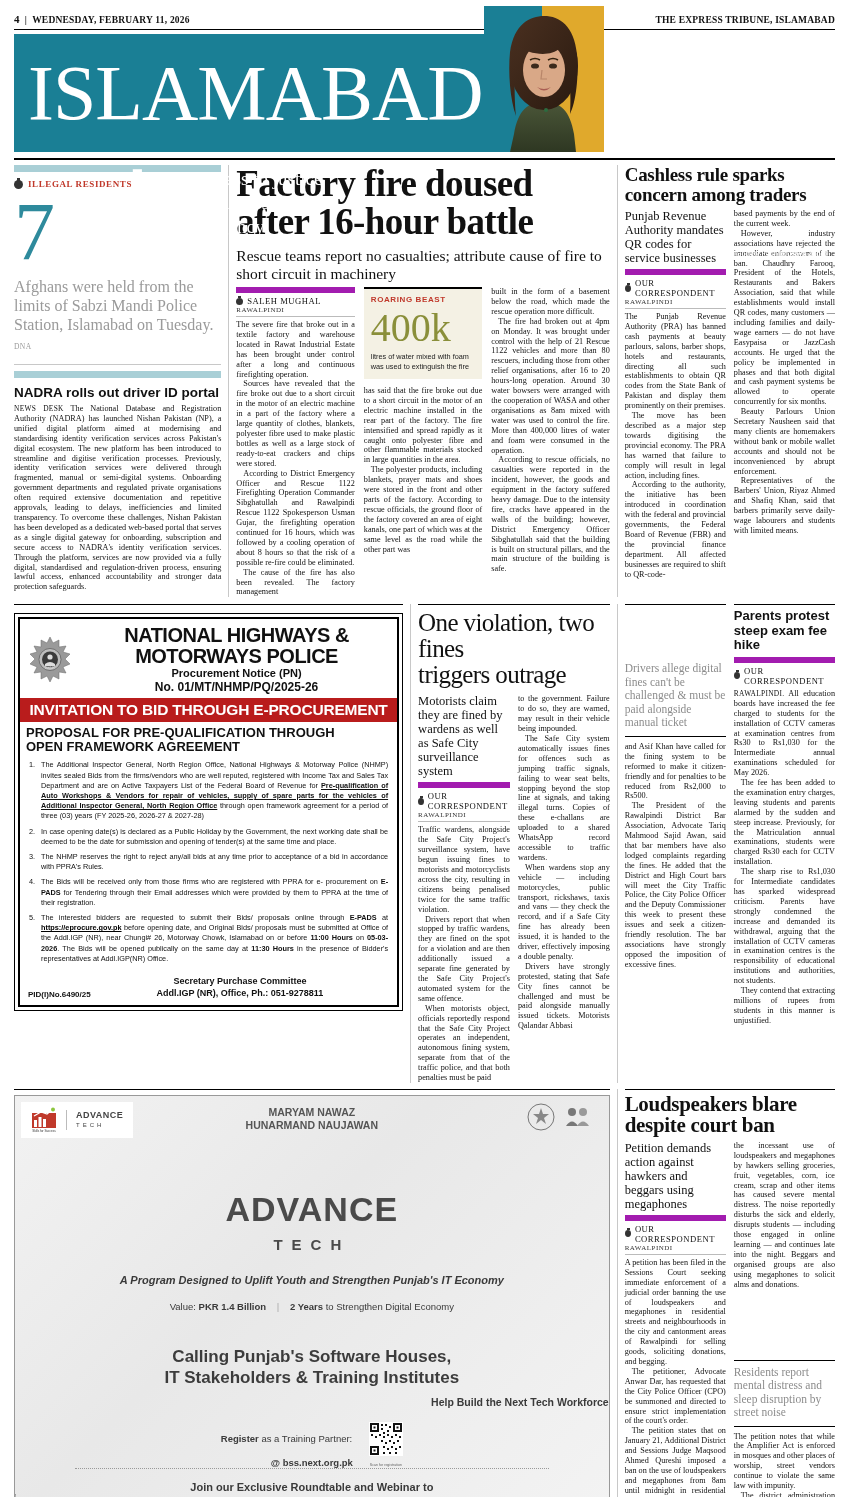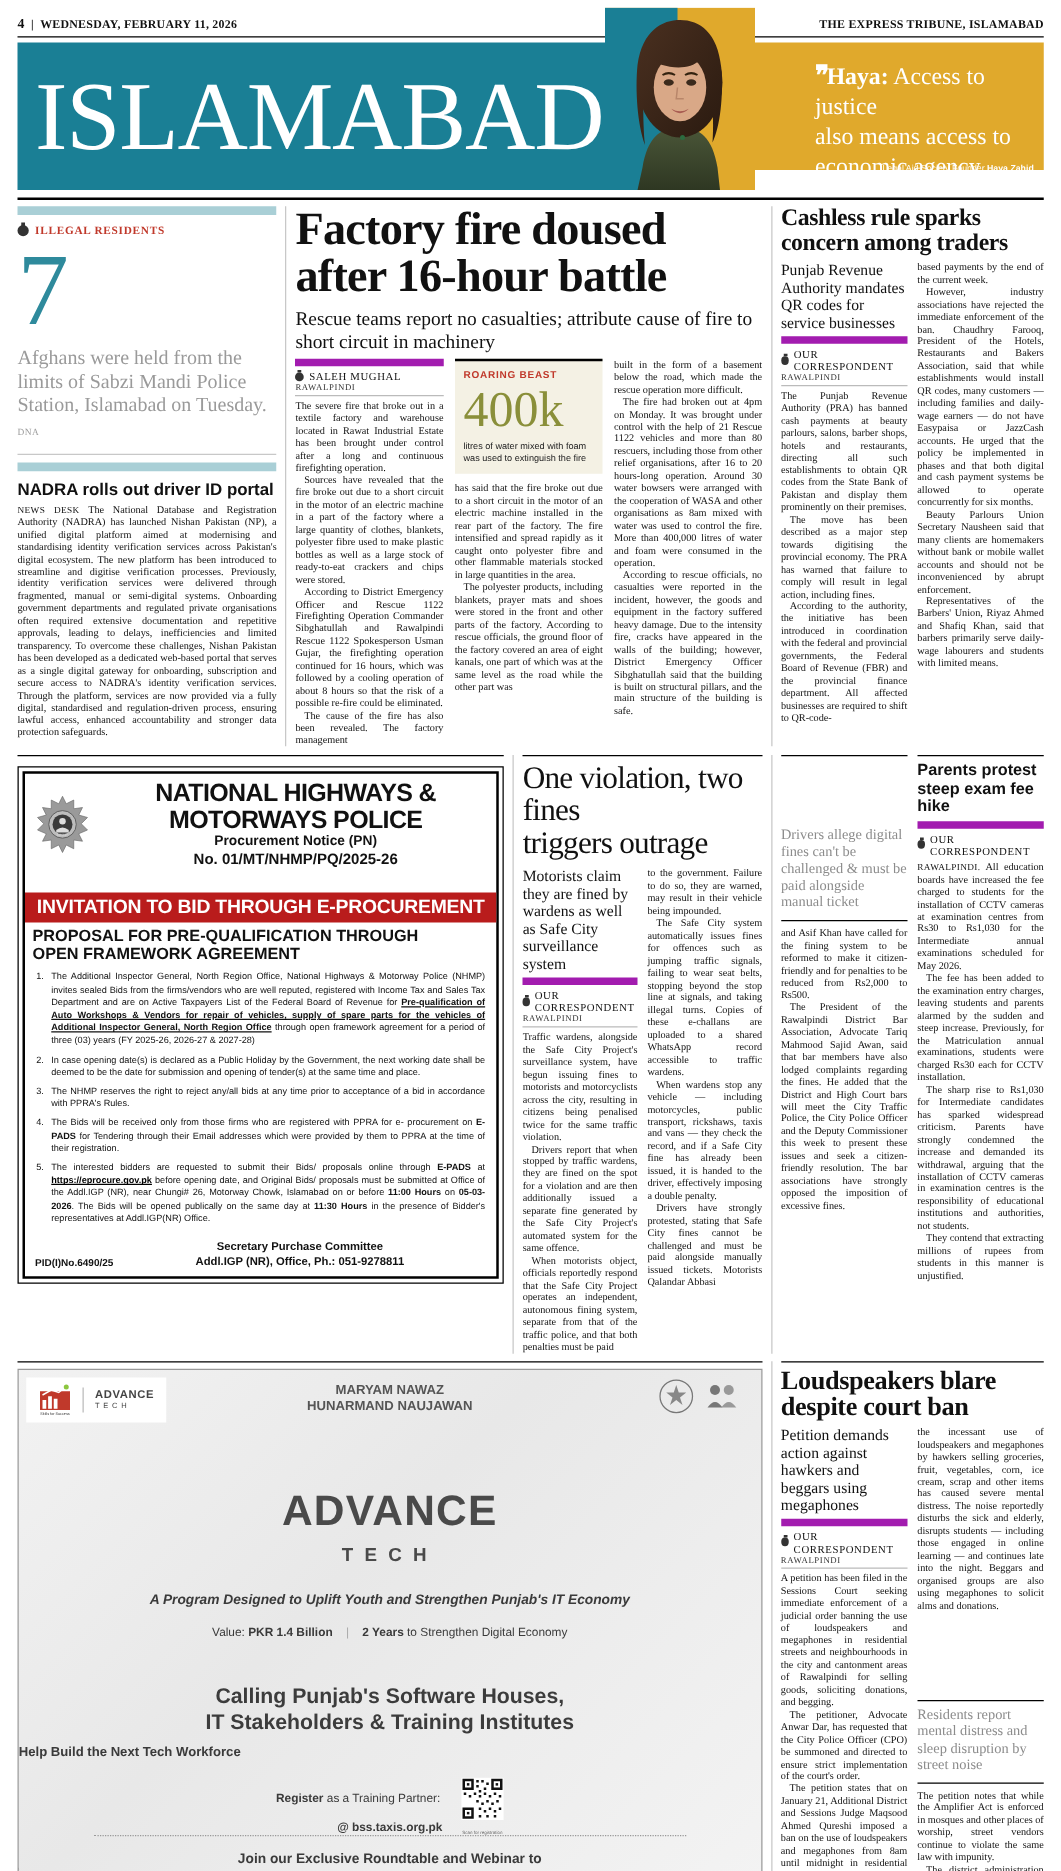--- a/index.html
+++ b/index.html
@@ -21,21 +21,21 @@
     font-family:"Liberation Serif", serif;
     font-size:9.5px; font-weight:bold; letter-spacing:.2px;
     padding-top:13px; padding-bottom:4px;
     border-bottom:1px solid #000;
   }
   .folio .left { font-size:9.5px; }
   .folio .left .pg { font-size:11px; }
   .folio .right { font-size:9.5px; }
 
   
-  .masthead { position:relative; height:118px; margin-top:4px; display:flex; }
+  .masthead { position:relative; height:118px; margin-top:4px; display:flex;flex-direction:column; }
   .mast-teal {
     background:#1a7f95; width:520px; height:118px; position:relative; overflow:hidden;
   }
   .mast-word {
     font-family:"Liberation Serif", serif;
     color:#fff; font-size:78px; line-height:118px;
     letter-spacing:-1px; padding-left:14px; white-space:nowrap;
     font-weight:normal;
   }
   .mast-gold {
@@ -152,21 +152,21 @@
   .deck2 {
     font-family:"Liberation Serif", serif;
     font-size:12.5px; line-height:14px; margin-bottom:4px;
   }
   .twocol2 { display:flex; gap:8px; }
   .twocol2 > div { flex:1; }
 
   
   .ad-nhmp { border:1px solid #000; padding:3px; margin-top:4px; background:#fff; }
   .ad-inner { border:2px solid #000; }
-  .nh-top { display:flex; align-items:center; padding:6px 6px 20px 6px; gap:8px;}
+  .nh-top { display:flex; align-items:center; padding:6px 6px 4px 6px; gap:8px;}
   .nh-logo { width:48px; height:48px; flex:none; }
   .nh-titles { flex:1; text-align:center; }
   .nh-t1 { font-family:"Liberation Sans", sans-serif; font-weight:bold; font-size:20px; letter-spacing:-.5px; line-height:21px;}
   .nh-t2 { font-family:"Liberation Sans", sans-serif; font-weight:bold; font-size:11px; line-height:13px;}
   .nh-t3 { font-family:"Liberation Sans", sans-serif; font-weight:bold; font-size:12px; line-height:14px;}
   .nh-band { background:#b91c1c; color:#fff; text-align:center; font-family:"Liberation Sans", sans-serif;
              font-weight:bold; font-size:15.5px; padding:3px 0; letter-spacing:-.2px;}
   .nh-sub { text-align:left; font-family:Liberation Sans, sans-serif; font-weight:bold;
             font-size:13px; line-height:14px; padding:4px 6px 6px;}
   .nh-list { padding:0 9px 4px 9px; }
@@ -197,21 +197,21 @@
   .adv-big small { display:block; font-size:15px; letter-spacing:9px; }
   .adv-tag { position:absolute; top:178px; left:0; right:0; text-align:center;
              font-family:"Liberation Sans", sans-serif; font-weight:bold; font-size:11px; color:#3a3a3a;font-style:italic;}
   .adv-val { position:absolute; top:205px; left:0; right:0; text-align:center;
              font-family:"Liberation Sans", sans-serif; font-size:9.5px; color:#3a3a3a;}
   .adv-val b { font-weight:bold; }
   .adv-val .sep { color:#aaa; padding:0 8px; }
   .adv-call { position:absolute; top:250px; left:0; right:0; text-align:center;
               font-family:"Liberation Sans", sans-serif; font-weight:bold; font-size:17px;
               color:#3c3c3c; line-height:21px;}
-  .adv-help { position:absolute; top:300px; left:0; right:0; text-align:left;
+  .adv-help { position:absolute; top:300px; left:0; right:0; text-align:right;
               font-family:"Liberation Sans", sans-serif; font-weight:bold; font-size:10.5px; color:#3a3a3a;}
   .adv-reg { position:absolute; top:326px; left:0; right:0; text-align:center;
              font-family:"Liberation Sans", sans-serif; font-size:9.5px; color:#3a3a3a; line-height:13px;}
   .adv-reg b { font-weight:bold; }
   .qr { width:34px; height:34px; display:inline-block; vertical-align:middle; margin-left:14px;}
   .qr-cap{font-size:3.6px;display:block;text-align:center;color:#666;}
   .adv-dots { position:absolute; top:372px; left:60px; right:60px; border-top:1px dotted #999; }
   .adv-join { position:absolute; top:385px; left:0; right:0; text-align:center;
               font-family:"Liberation Sans", sans-serif; font-weight:bold; font-size:11px; color:#3a3a3a;}
   .sidecode { position:absolute; left:2px; bottom:40px; transform:rotate(-90deg); transform-origin:left bottom;
@@ -618,21 +618,21 @@
                   <rect x="22" y="24" width="2" height="2"></rect>
                 <rect x="26" y="26" width="2" height="2"></rect>
                   <rect x="30" y="24" width="2" height="2"></rect>
                 <rect x="14" y="30" width="2" height="2"></rect>
                   <rect x="20" y="30" width="2" height="2"></rect>
                   <rect x="26" y="30" width="2" height="2"></rect>
               </g>
             </svg>
             <span class="qr-cap">Scan for registration</span>
           </span>
-          <div><b>@ bss.taxis.org.pk</b></div>
+          <div><b>@ bss.next.org.pk</b></div>
         </div>
 
         <div class="adv-dots"></div>
         <div class="adv-join">Join our Exclusive Roundtable and Webinar to</div>
 
         <div class="sidecode">SPL# 160</div>
       </div>
     </div>
 
     <div class="col last" style="width:222px;">

